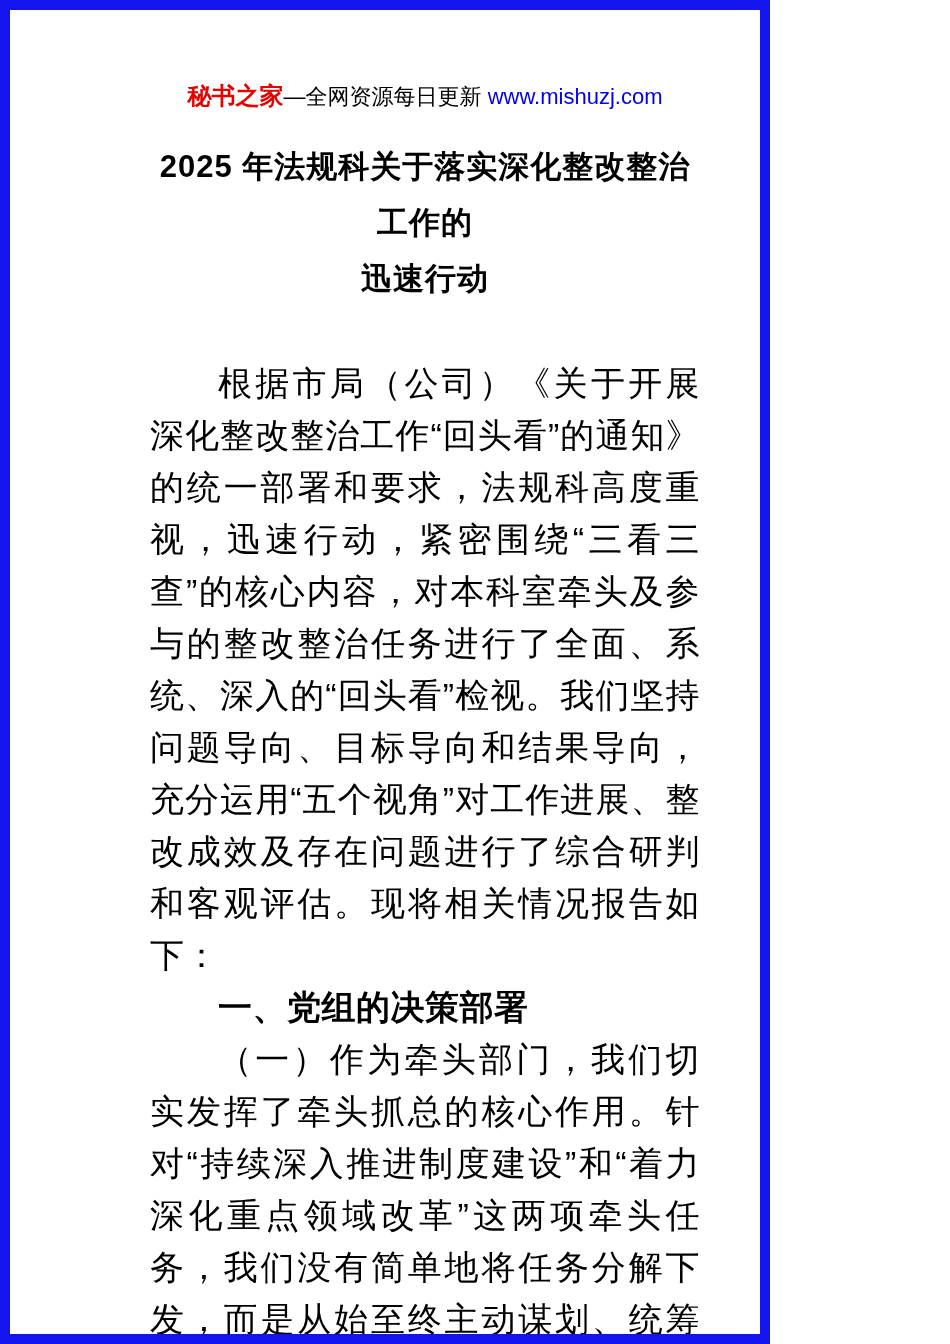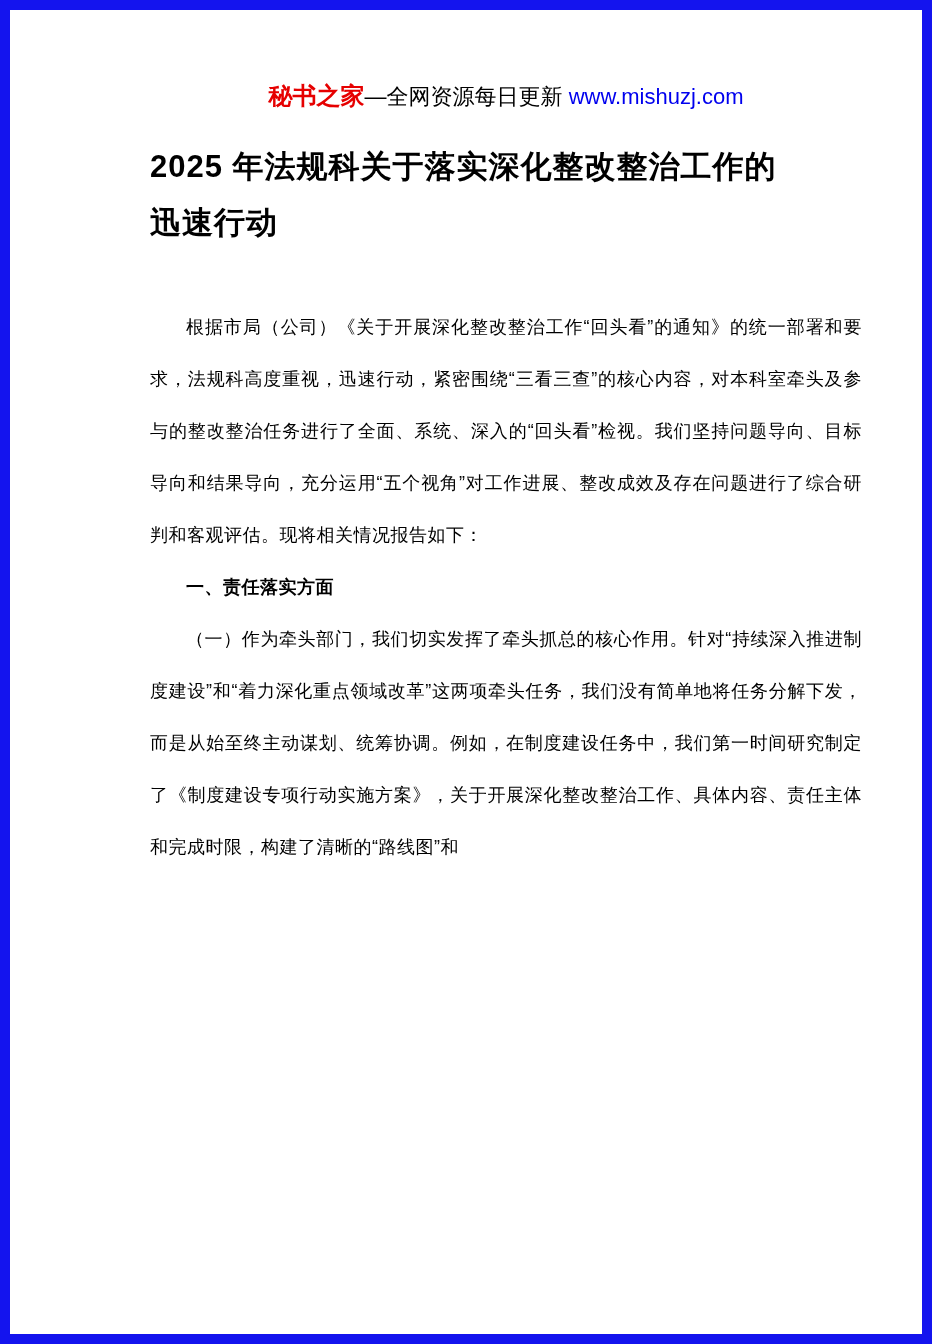--- a/index.html
+++ b/index.html
@@ -8,21 +8,21 @@
     background: #ffffff;
   }
   body {
     width: 950px;
     height: 1344px;
     font-family: "Liberation Sans", "DejaVu Sans", sans-serif;
     color: #000000;
   }
   .page {
     box-sizing: border-box;
-    width: 932px;
+    width: 770px;
     height: 1344px;
     background: #ffffff;
     border: 10px solid var(--border-blue, #1414ee);
     padding: 70px 60px 16px 140px;
     overflow: hidden;
   }
   .site-header {
     text-align: center;
     font-size: 22px;
     line-height: 32px;
@@ -39,32 +39,32 @@
     font-size: 22px;
   }
   .site-url {
     color: var(--link-blue, #0000ee);
     font-size: 22px;
     text-decoration: none;
     cursor: pointer;
   }
   .doc-title {
     margin: 0 0 50px 0;
-    text-align: left;
+    text-align: center;
     font-size: 31px;
     line-height: 56px;
     font-weight: 700;
     letter-spacing: 1px;
   }
   .title-line {
     display: block;
   }
   .doc-body .para {
     margin: 0;
-    font-size: 18px;
+    font-size: 34px;
     line-height: 52px;
     text-align: justify;
     text-justify: inter-ideograph;
     text-indent: 2em;
     letter-spacing: 0.5px;
     word-break: break-all;
   }
   .doc-body .para.section-heading {
     font-weight: bold;
   }
@@ -78,17 +78,17 @@
     <span class="site-name">秘书之家</span><span class="site-tagline">—全网资源每日更新 </span><a class="site-url">www.mishuzj.com</a>
   </div>
 
   <h1 class="doc-title">
     <span class="title-line">2025 年法规科关于落实深化整改整治工作的</span>
     <span class="title-line">迅速行动</span>
   </h1>
 
   <div class="doc-body">
     <p class="para">根据市局（公司）《关于开展深化整改整治工作“回头看”的通知》的统一部署和要求，法规科高度重视，迅速行动，紧密围绕“三看三查”的核心内容，对本科室牵头及参与的整改整治任务进行了全面、系统、深入的“回头看”检视。我们坚持问题导向、目标导向和结果导向，充分运用“五个视角”对工作进展、整改成效及存在问题进行了综合研判和客观评估。现将相关情况报告如下：</p>
-    <p class="para section-heading">一、责任落实方面</p>
+    <p class="para section-heading">一、党组的决策部署</p>
     <p class="para">（一）作为牵头部门，我们切实发挥了牵头抓总的核心作用。针对“持续深入推进制度建设”和“着力深化重点领域改革”这两项牵头任务，我们没有简单地将任务分解下发，而是从始至终主动谋划、统筹协调。例如，在制度建设任务中，我们第一时间研究制定了《制度建设专项行动实施方案》，关于开展深化整改整治工作、具体内容、责任主体和完成时限，构建了清晰的“路线图”和</p>
   </div>
 
 </div>
 
 </body></html>

